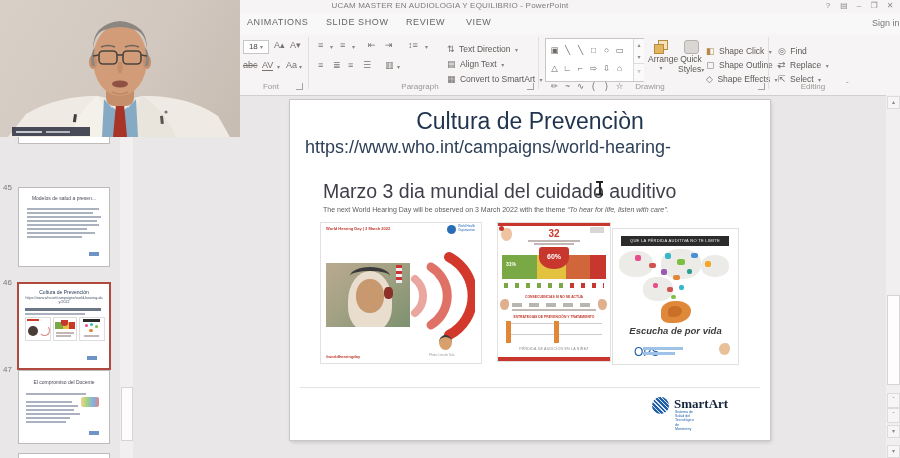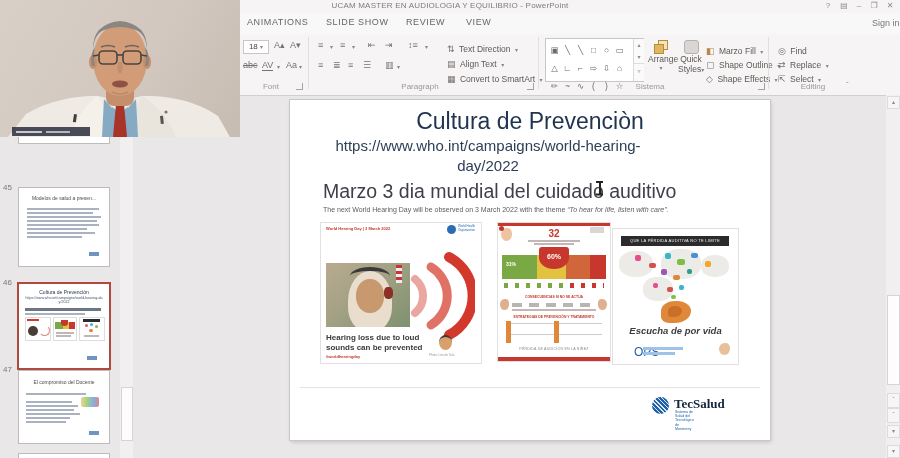--- a/index.html
+++ b/index.html
@@ -33,21 +33,21 @@
   .ln{position:absolute;height:2px;background:#aab2bf;}
   .lnr{position:absolute;height:2px;background:#c3b7b5;}
   .mini-logo{position:absolute;width:10px;height:4px;background:#3f6fae;opacity:.75;}
   .vsb{background:#f1eff0;}
   .vsb-thumb{background:#fdfdfd;border:1px solid #d6d4d5;}
   .sbbtn{background:#f7f5f6;border:1px solid #dddbdc;color:#8a8a8a;font-size:6px;text-align:center;line-height:11px;}
   
   .slide{left:290px;top:100px;width:480px;height:340px;background:#fff;
          box-shadow:0 0 0 1px #c9c7c8,1px 2px 4px rgba(0,0,0,.18);}
   .s-title{left:0;top:8px;width:480px;text-align:center;font-size:23px;color:#22354f;}
-  .s-link{left:0;width:396px;text-align:center;font-size:15px;color:#2e4058;}
+  .s-link{left:0;width:396px;text-align:center;font-size:18px;color:#2e4058;}
   .s-head{left:33px;top:80px;font-size:19.5px;color:#3f3f4a;}
   .s-theme{left:33px;top:106px;font-size:7px;color:#5d5d5d;}
   .poster{background:#fff;border:1px solid #e2e0e0;overflow:hidden;}
   
   .p1-hdr{left:5px;top:3px;font-size:4px;color:#c0392b;font-weight:bold;}
   .p1-head{left:5px;top:12px;font-size:11px;line-height:12px;font-weight:bold;color:#d3382c;width:110px;}
   .p1-photo{left:5px;top:40px;width:84px;height:64px;background:linear-gradient(140deg,#b9aa90 0%,#a3a184 45%,#7d9170 100%);overflow:hidden;}
   .p1-cap{left:5px;top:110px;width:112px;font-size:8px;line-height:9.5px;font-weight:bold;color:#3a3a3a;}
   .p1-tag{left:5px;top:131px;font-size:4px;color:#c0392b;font-weight:bold;}
   .p1-credit{left:108px;top:130px;font-size:3px;color:#999;}
@@ -182,34 +182,34 @@
       <div class="rictxt">Arrange</div>
       <div class="dd">▾</div>
     </div>
     <div class="a" style="left:678px;top:6px;width:26px;text-align:center;">
       <div style="width:13px;height:12px;margin:0 auto;background:#d9d6d3;border:1px solid #b5b2af;border-radius:3px;"></div>
       <div class="rictxt">Quick</div>
       <div class="rictxt"><span>Styles</span><span class="dd">▾</span></div>
     </div>
     <div class="a" style="left:706px;top:6px;">
       <span class="ric" style="color:#b5894a;">◧</span>
-      <span class="rictxt">Marzo Fill</span>
+      <span class="rictxt">Shape Click</span>
       <span class="dd">▾</span>
     </div>
     <div class="a" style="left:706px;top:20px;">
       <span class="ric">▢</span>
       <span class="rictxt">Shape Outline</span>
       <span class="dd">▾</span>
     </div>
     <div class="a" style="left:706px;top:34px;">
       <span class="ric">◇</span>
       <span class="rictxt">Shape Effects</span>
       <span class="dd">▾</span>
     </div>
-    <div class="a glabel" style="left:560px;width:180px;">Sistema</div>
+    <div class="a glabel" style="left:560px;width:180px;">Drawing</div>
     <div class="a dlg" style="left:758px;"></div>
     <div class="a gsep" style="left:768px;"></div>
 
     <div class="a" style="left:778px;top:6px;">
       <span class="ric">◎</span>
       <span class="rictxt">Find</span>
     </div>
     <div class="a" style="left:778px;top:20px;">
       <span class="ric">⇄</span>
       <span class="rictxt">Replace</span>
@@ -294,21 +294,20 @@
     <div class="a thumb" style="left:18px;top:358px;height:6px;"></div>
 
     <div class="a vsb" style="left:120px;top:0;width:13px;height:363px;">
       <div class="a vsb-thumb" style="left:1px;top:292px;width:10px;height:52px;"></div>
     </div>
   </div>
 
   <div class="a slide">
     <div class="a s-title">Cultura de Prevenciòn</div>
     <div class="a s-link" style="top:37px;">https://www.who.int/campaigns/world-hearing-</div>
-    <div class="a s-link" style="top:57px;">day/2022</div>
     <div class="a s-head">Marzo 3 dia mundial del cuidado auditivo</div>
     <div class="a s-theme">
       <span>The next World Hearing Day will be observed on 3 March 2022 with the theme </span><span style="font-style:italic;">“To hear for life, listen with care”.</span>
     </div>
 
     <div class="a poster" style="left:30px;top:122px;width:160px;height:140px;">
       <div class="a p1-hdr">World Hearing Day  |  3 March 2022</div>
       <div class="a" style="left:126px;top:2px;width:9px;height:9px;border-radius:50%;background:#2a6db5;"></div>
       <div class="a" style="left:137px;top:2px;font-size:3px;line-height:3.6px;color:#2a6db5;">
         <div>World Health</div>
@@ -319,21 +318,20 @@
         <div class="a" style="left:30px;top:16px;width:28px;height:34px;background:#c8996f;border-radius:48%;"></div>
         <div class="a" style="left:24px;top:4px;width:40px;height:14px;border-radius:50%;border-top:4px solid #3a3a3a;"></div>
         <div class="a" style="left:58px;top:24px;width:9px;height:12px;background:#8c2f27;border-radius:40%;"></div>
         <div class="a" style="left:70px;top:2px;width:6px;height:18px;background:repeating-linear-gradient(180deg,#c33 0 3px,#eee 3px 6px);"></div>
       </div>
       <svg class="a" style="left:88px;top:28px;" width="66" height="90" viewBox="0 0 66 90">
         <path d="M6 28 A22 22 0 0 1 6 62" fill="none" stroke="#e9a79f" stroke-width="8" stroke-linecap="round"></path>
         <path d="M22 16 A34 34 0 0 1 22 74" fill="none" stroke="#df7167" stroke-width="9" stroke-linecap="round"></path>
         <path d="M40 6 A44 44 0 0 1 40 84" fill="none" stroke="#d3382c" stroke-width="10" stroke-linecap="round"></path>
       </svg>
-      <div class="a p1-cap">Hearing loss due to loud sounds can be prevented</div>
       <div class="a p1-tag">#worldhearingday</div>
       <div class="a earcup" style="left:118px;top:112px;"></div>
       <div class="a p1-credit">Photo: Lincoln Tale</div>
     </div>
 
     <div class="a poster" style="left:207px;top:122px;width:112px;height:138px;">
       <div class="a p2-bar" style="top:0;"></div>
       <div class="a" style="left:3px;top:5px;width:11px;height:13px;background:#eec3a2;border-radius:50% 40% 50% 50%;"></div>
       <div class="a dot" style="left:1px;top:3px;width:5px;height:5px;background:#c8372d;border-radius:50%;"></div>
       <div class="a p2-32">32</div>
@@ -382,21 +380,21 @@
       <div class="a p3-ops">OPS</div>
       <div class="a" style="left:30px;top:118px;width:40px;height:3px;background:#9fc2e8;"></div>
       <div class="a" style="left:30px;top:123px;width:32px;height:3px;background:#9fc2e8;"></div>
       <div class="a" style="left:106px;top:114px;width:11px;height:12px;background:#e8c19b;border-radius:50% 40% 50% 50%;"></div>
     </div>
 
     <div class="a" style="left:10px;top:287px;width:460px;height:1px;background:#e3e1e1;"></div>
 
     <div class="a" style="left:362px;top:296px;">
       <div class="tec-globe a" style="left:0;top:1px;"></div>
-      <div class="a tec-name" style="left:22px;top:0;">TecSalud</div>
+      <div class="a tec-name" style="left:22px;top:0;">SmartArt</div>
       <div class="a tec-sub" style="left:23px;top:14px;">
         <div>Sistema de Salud del</div>
           <div>Tecnológico de Monterrey</div>
       </div>
     </div>
   </div>
 
   <div class="a ibeam"></div>
 
   <div class="a vsb" style="left:886px;top:95px;width:14px;height:363px;">

